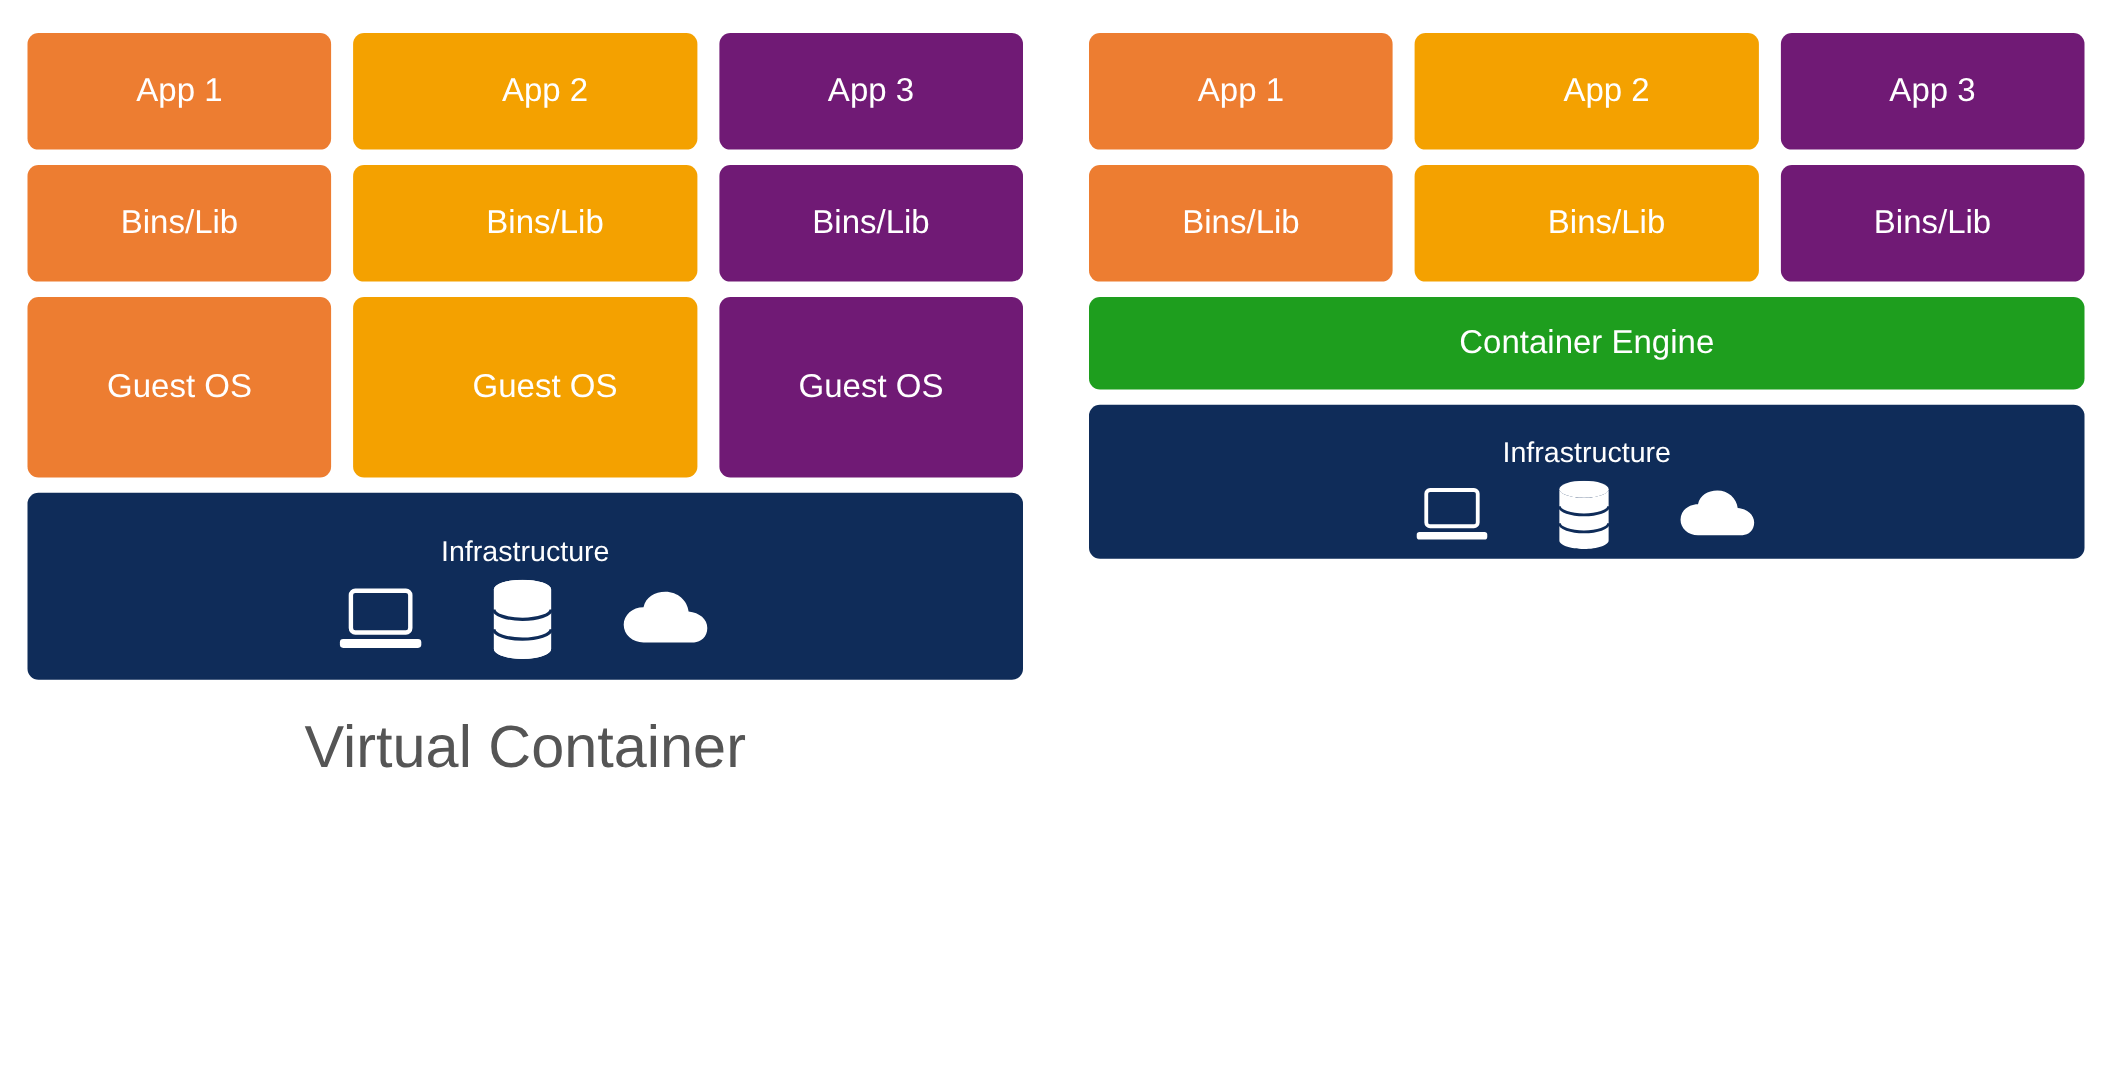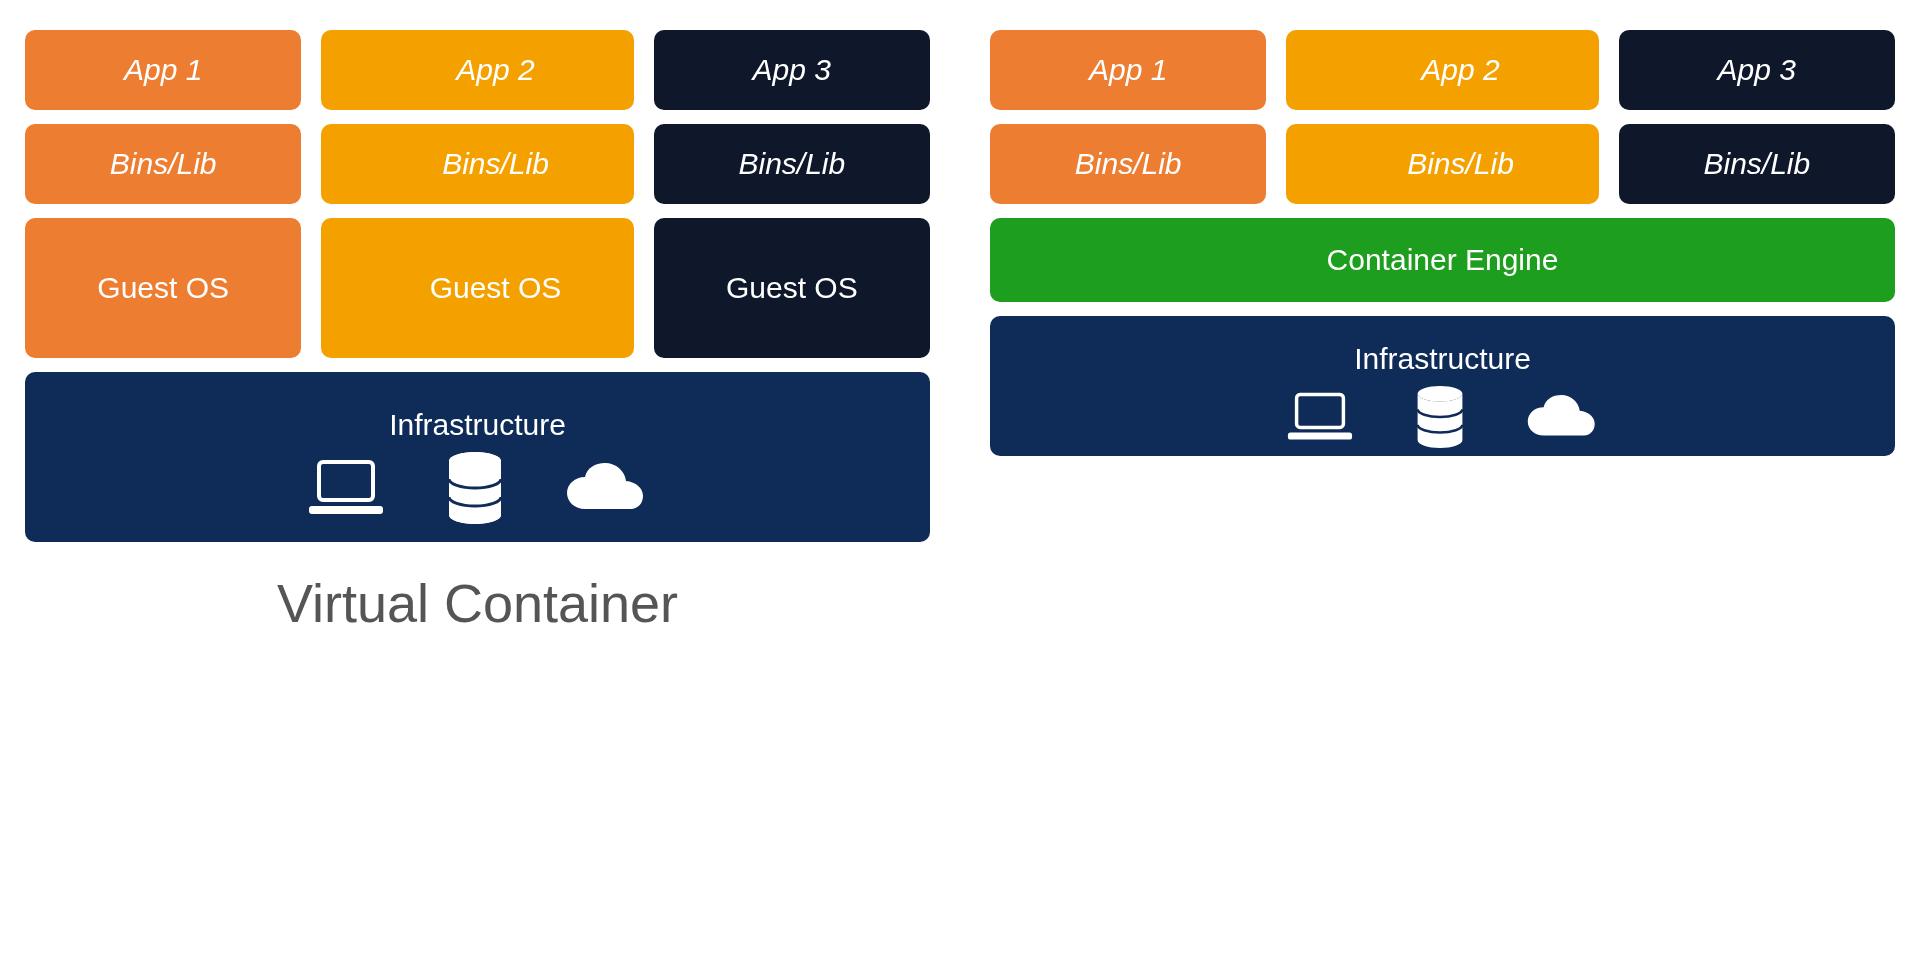--- a/index.html
+++ b/index.html
@@ -33,52 +33,52 @@
     flex: 1;
   }
   .block {
     border-radius: 10px;
     color: #ffffff;
     display: flex;
     align-items: center;
     justify-content: center;
     font-size: 30px;
   }
-  .h-short { height: 80px; font-style: italic; }
-  .h-tall { height: 140px; }
+  .h-short { height: 106px; }
+  .h-tall { height: 164px; }
   .h-bar { height: 84px; }
   .h-deep { height: 170px; }
   .h-infra-right { height: 140px; }
 
   .infra {
     flex-direction: column;
     gap: 10px;
     padding-top: 18px;
   }
-  .infra .label { font-size: 30px; }
+  .infra .label { font-size: 26px; }
   .icons {
     display: flex;
     gap: 60px;
     align-items: center;
     justify-content: center;
   }
   .icons svg { fill: #ffffff; }
 
   .caption {
     font-size: 54px;
     color: #555555;
     text-align: center;
     margin-top: 30px;
     font-weight: 400;
   }
 
   
   .c-orange { background: #ED7D31; }
   .c-amber  { background: #F4A100; padding-left: 36px; }
-  .c-teal   { background: #0f172a; }
+  .c-teal   { background: #701a75; }
   .c-blue   { background: #2E86C1; }
   .c-navy   { background: #0F2C59; }
   .c-green  { background: #1E9E1E; }
 </style>
 </head>
 <body>
 
 <div class="diagram">
 
   <div class="side">

